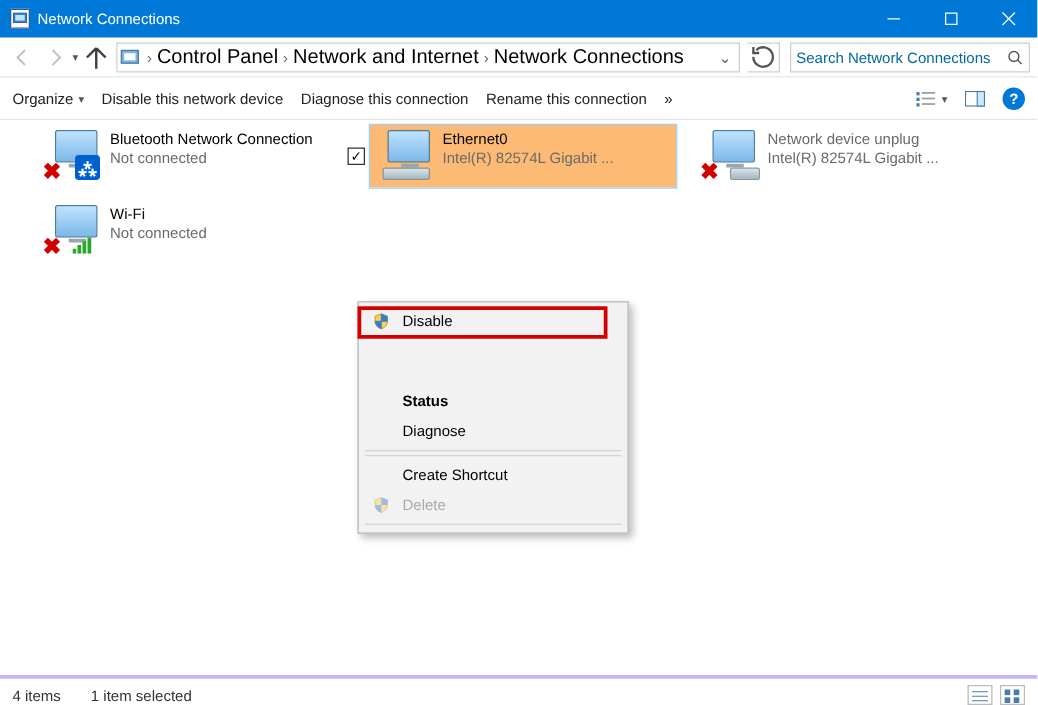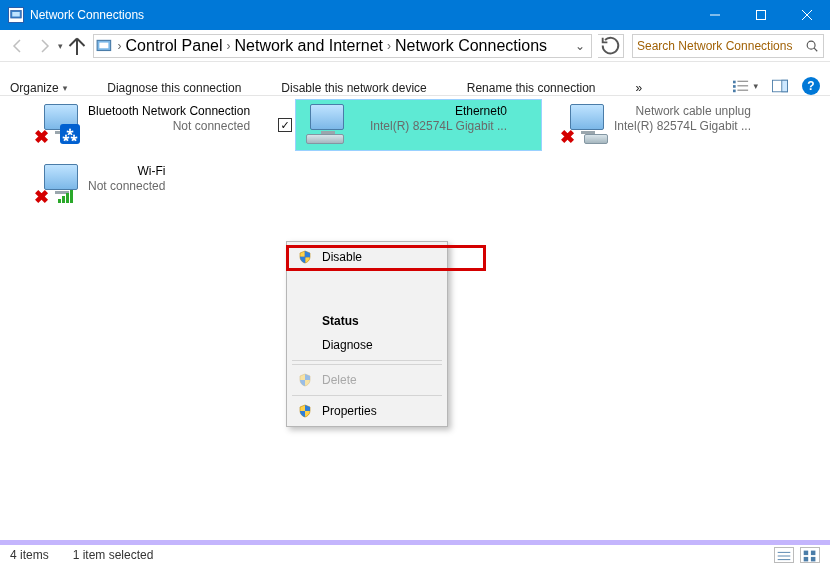--- a/index.html
+++ b/index.html
@@ -20,61 +20,61 @@
   .nav-arrow { width:24px; height:24px; display:flex; align-items:center; justify-content:center; color:#bfbfbf; }
   .nav-arrow svg { width:16px; height:16px; }
   .nav-up { width:24px; height:24px; display:flex; align-items:center; justify-content:center; color:#404040; }
   .addr { flex:1; height:24px; border:1px solid #cfcfcf; display:flex; align-items:center; padding:0 2px; margin:0 4px 0 2px; }
   .addr .addr-icon { width:18px; height:18px; display:flex; align-items:center; justify-content:center; margin-right:2px; }
   .crumb { padding:0 2px; font-size:16px; color:#000; white-space:nowrap; }
   .crumb-sep { color:#666; padding:0 2px; }
   .addr .spacer { flex:1; }
   .addr .dd { color:#555; padding:0 4px; }
   .addr-refresh { width:26px; height:24px; border:1px solid #cfcfcf; border-left:none; display:flex; align-items:center; justify-content:center; color:#555; }
-  .search { width:192px; height:24px; border:1px solid #cfcfcf; display:flex; align-items:center; padding:0 4px; margin-left:6px; color:#a16207; }
+  .search { width:192px; height:24px; border:1px solid #cfcfcf; display:flex; align-items:center; padding:0 4px; margin-left:6px; color:#0369a1; }
   .search .ph { flex:1; font-size:12px; white-space:nowrap; overflow:hidden; }
   .search svg { width:14px; height:14px; stroke:#555; }
 
   
-  .toolbar { height:34px; display:flex; align-items:flex-end; padding:0 10px; gap:40px; border-bottom:1px solid #e5e5e5; }
+  .toolbar { height:34px; display:flex; align-items:center; padding:0 10px; gap:14px; border-bottom:1px solid #e5e5e5; }
   .tool { font-size:12px; color:#222; display:flex; align-items:center; gap:4px; white-space:nowrap; }
   .toolbar .right { margin-left:auto; display:flex; align-items:center; gap:14px; }
   .toolbar svg { width:16px; height:16px; }
   .help { width:18px; height:18px; border-radius:50%; background:#0078d7; color:#fff; display:flex; align-items:center; justify-content:center; font-weight:bold; font-size:12px; }
 
   
   .content { position:relative; height:calc(564px - 30px - 32px - 34px - 24px); background:#fff; }
   .adapter { position:absolute; width:245px; height:50px; display:flex; align-items:flex-start; padding:4px 6px; }
-  .adapter.selected { background:#5eead4; outline:1px solid #99d1ff;gap:16px; }
+  .adapter.selected { background:#fdba74; outline:1px solid #99d1ff; }
   .ad-icon { width:48px; height:40px; position:relative; flex:0 0 48px; }
   .ad-icon .mon { position:absolute; top:0; left:8px; width:34px; height:26px; background:linear-gradient(#bfe3ff,#7cb8e8); border:1px solid #4a7ca8; border-radius:2px; }
   .ad-icon .mon::after { content:""; position:absolute; left:10px; top:26px; width:14px; height:3px; background:#9aa6ad; }
   .ad-icon .badge { position:absolute; left:0; bottom:0; width:20px; height:20px; border-radius:3px; display:flex; align-items:center; justify-content:center; }
   .ad-icon .jack { position:absolute; left:4px; bottom:0; width:38px; height:10px; background:linear-gradient(#d8e4ea,#a6b7bf); border:1px solid #8396a2; border-radius:2px; }
   .ad-icon .redx { color:#d40000; font-weight:bold; font-size:18px; position:absolute; left:-2px; bottom:-4px; }
   .ad-icon .bt { background:#0060d0; color:#fff; font-size:13px; font-weight:bold; }
   .ad-icon .wifi { color:#2aa82a; }
-  .ad-text { line-height:15px; margin-left:4px; overflow:hidden;text-align:right; }
+  .ad-text { line-height:15px; margin-left:4px; overflow:hidden; }
   .ad-name { font-size:12px; color:#000; white-space:nowrap; }
   .ad-l2   { font-size:12px; color:#6a6a6a; white-space:nowrap; }
   .ad-l3   { font-size:12px; color:#6a6a6a; white-space:nowrap; text-overflow:ellipsis; overflow:hidden; }
   .chk { position:absolute; width:14px; height:14px; border:1px solid #333; background:#fff; display:flex; align-items:center; justify-content:center; font-size:11px; }
 
   
-  .ctx { position:absolute; left:286px; top:145px; width:162px; background:#f2f2f2; border:1px solid #b6b6b6; box-shadow:3px 3px 6px rgba(0,0,0,.25); padding:3px; }
+  .ctx { position:absolute; left:286px; top:145px; width:217px; background:#f2f2f2; border:1px solid #b6b6b6; box-shadow:3px 3px 6px rgba(0,0,0,.25); padding:3px; }
   .ctx .row { height:24px; display:flex; align-items:center; padding:0 8px 0 6px; font-size:12px; gap:8px; }
   .ctx .row .ic { width:18px; display:flex; justify-content:center; }
   .ctx .row.bold { font-weight:600;margin-top:40px; }
   .ctx .row.disabled { color:#a9a9a9; }
   .ctx hr { border:none; border-top:1px solid #d4d4d4; margin:3px 2px; }
   .ctx .highlight { position:absolute; left:-1px; top:3px; width:200px; height:26px; border:3px solid #d40000; pointer-events:none; }
   .shield { width:14px; height:14px; }
 
   
-  .statusbar { position:absolute; bottom:0; left:0; right:0; height:24px; border-top:5px solid #c4b5fd; display:flex; align-items:center; padding:0 10px; gap:24px; font-size:12px; color:#333; }
+  .statusbar { position:absolute; bottom:0; left:0; right:0; height:24px; border-top:3px solid #c4b5fd; display:flex; align-items:flex-end; padding:0 10px; gap:24px; font-size:12px; color:#333; }
   .statusbar .right { margin-left:auto; display:flex; gap:6px; }
   .view-ic { width:20px; height:16px; border:1px solid #bbb; display:flex; }
 
   .caret { font-size:9px; color:#555; }
 </style>
 </head>
 <body>
 
 <div class="titlebar">
   <div class="app-icon">
@@ -151,22 +151,22 @@
         <line x1="10.5" y1="10.5" x2="14" y2="14" stroke-width="1.3"></line>
       </svg>
   </div>
 </div>
 
 <div class="toolbar">
   <div class="tool">
     <span>Organize</span>
       <span class="caret">▾</span>
   </div>
+  <div class="tool">Disable this network device</div>
   <div class="tool">Diagnose this connection</div>
-  <div class="tool">Disable this network device</div>
   <div class="tool">Rename this connection</div>
   <div class="tool">»</div>
 
   <div class="right">
     <div class="tool">
       <svg viewBox="0 0 18 14">
           <rect x="0" y="1" width="3" height="3" fill="#4a7ca8"></rect>
           <rect x="5" y="1" width="12" height="1.5" fill="#999"></rect>
           <rect x="0" y="6" width="3" height="3" fill="#4a7ca8"></rect>
           <rect x="5" y="6" width="12" height="1.5" fill="#999"></rect>
@@ -212,21 +212,21 @@
   </div>
   <div class="chk" style="left:278px; top:22px;">✓</div>
 
   <div class="adapter" style="left:556px; top:4px;">
     <div class="ad-icon">
       <div class="mon"></div>
       <span class="redx">✖</span>
       <div class="jack" style="left:22px; width:24px;"></div>
     </div>
     <div class="ad-text">
-      <div class="ad-l2">Network cable unplug</div>
+      <div class="ad-l2">Network device unplug</div>
       <div class="ad-l3">Intel(R) 82574L Gigabit ...</div>
     </div>
   </div>
 
   <div class="adapter" style="left:30px; top:64px;">
     <div class="ad-icon">
       <div class="mon"></div>
       <span class="redx">✖</span>
       <div class="badge wifi" style="left:22px; bottom:-2px;">
         <svg width="20" height="14" viewBox="0 0 20 14">
@@ -259,41 +259,35 @@
     <div class="row bold">
       <span class="ic"></span>
       <span>Status</span>
     </div>
     <div class="row">
       <span class="ic"></span>
       <span>Diagnose</span>
     </div>
     <hr>
     <hr>
+    <div class="row">
+      <span class="ic"></span>
+      <span>Create Shortcut</span>
+    </div>
     <div class="row disabled">
       <span class="ic">
           <svg class="shield" viewBox="0 0 14 14" style="opacity:.45">
             <path d="M7 1 L12 3 V7 C12 10 9.5 12.5 7 13 C4.5 12.5 2 10 2 7 V3 Z" fill="#ffd24a" stroke="#b8860b" stroke-width=".6"></path>
             <path d="M7 1 L12 3 V7 H7 Z" fill="#2f7ed8"></path>
             <path d="M2 7 H7 V13 C4.5 12.5 2 10 2 7 Z" fill="#2f7ed8"></path>
           </svg>
         </span>
       <span>Delete</span>
     </div>
     <hr>
-    <div class="row">
-      <span class="ic">
-          <svg class="shield" viewBox="0 0 14 14">
-            <path d="M7 1 L12 3 V7 C12 10 9.5 12.5 7 13 C4.5 12.5 2 10 2 7 V3 Z" fill="#ffd24a" stroke="#b8860b" stroke-width=".6"></path>
-            <path d="M7 1 L12 3 V7 H7 Z" fill="#2f7ed8"></path>
-            <path d="M2 7 H7 V13 C4.5 12.5 2 10 2 7 Z" fill="#2f7ed8"></path>
-          </svg>
-        </span>
-      <span>Properties</span>
-    </div>
   </div>
 
 </div>
 
 <div class="statusbar">
   <span>4 items</span>
   <span>1 item selected</span>
   <div class="right">
     <div class="view-ic">
       <svg viewBox="0 0 20 16" width="20" height="16">

